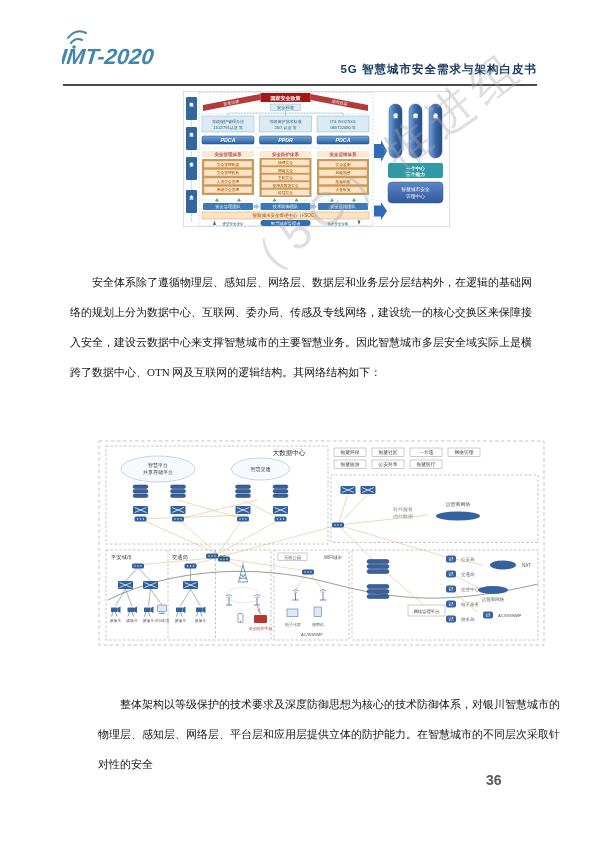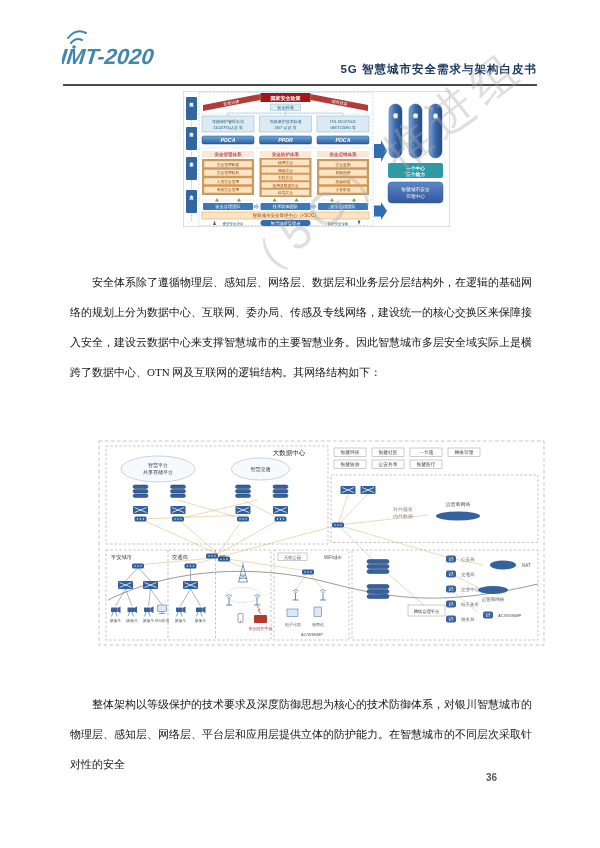--- a/index.html
+++ b/index.html
@@ -11,23 +11,23 @@
              font-size:11.5px;font-weight:bold;color:#17365d;letter-spacing:1px;}
   .hdr-rule{position:absolute;left:63px;top:84px;width:474px;height:2px;background:#4a4a4a;}
   .fig1{position:absolute;left:183px;top:91px;width:267px;height:136px;}
   .fig2{position:absolute;left:98px;top:440px;width:447px;height:206px;}
   .caption{position:absolute;left:70px;width:462px;text-align:center;font-size:16px;color:#111;}
   .cap-a2{top:231px;}
   .cap-a3{top:650px;}
   .para{position:absolute;left:70px;width:462px;font-size:11px;line-height:30px;
         text-align:justify;text-indent:2em;color:#151515;}
   .para-1{top:256px;}
-  .para-2{top:678px;}
+  .para-2{top:678px;margin-left:28px;}
   .page-num{position:absolute;left:486px;top:772px;font-family:"Liberation Sans","DejaVu Sans",sans-serif;
-            font-size:10px;font-weight:bold;color:#595959;}
+            font-size:14px;font-weight:bold;color:#595959;}
   .watermark{position:absolute;left:225px;top:250px;transform:rotate(-38deg);transform-origin:left top;
              font-size:46px;letter-spacing:8px;color:rgba(170,170,170,0.38);white-space:nowrap;
              pointer-events:none;z-index:9;font-family:"Liberation Sans","DejaVu Sans",sans-serif;}
   svg text{font-family:"Liberation Sans","DejaVu Sans",sans-serif;}
   .vtext{writing-mode:vertical-rl;text-orientation:upright;}
 </style>
 </head>
 <body>
 
 <div class="page">

